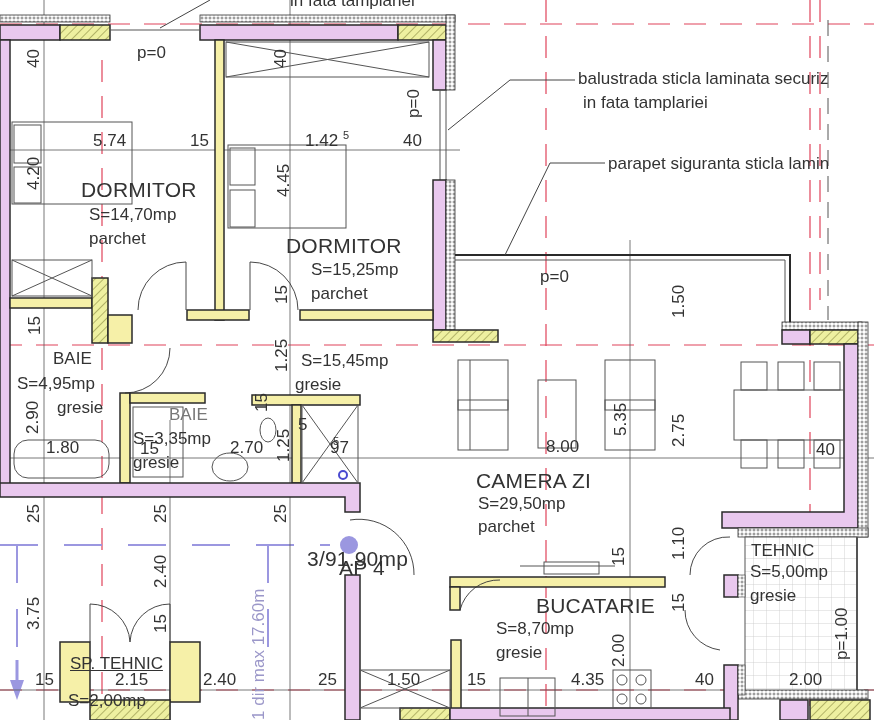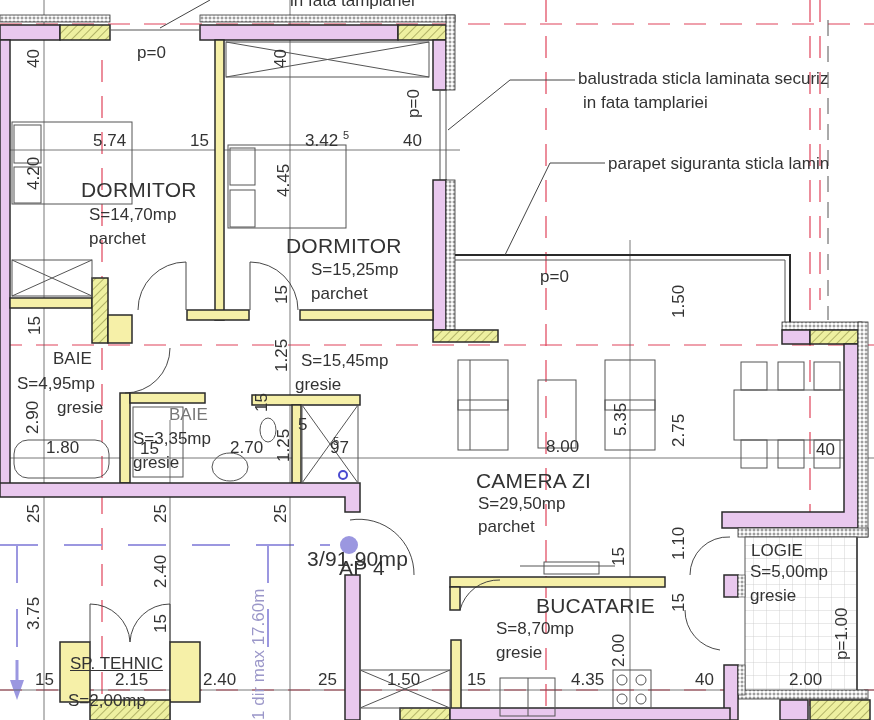--- a/index.html
+++ b/index.html
@@ -225,35 +225,35 @@
 <div class="lbl fin" style="left:133px;top:454px;">gresie</div>
 
 <div class="lbl room" style="left:476px;top:470px;">CAMERA ZI</div>
 <div class="lbl area" style="left:478px;top:495px;">S=29,50mp</div>
 <div class="lbl fin" style="left:478px;top:518px;">parchet</div>
 
 <div class="lbl room" style="left:492px;top:595px;margin-left:44px;">BUCATARIE</div>
 <div class="lbl area" style="left:496px;top:620px;">S=8,70mp</div>
 <div class="lbl fin" style="left:496px;top:644px;">gresie</div>
 
-<div class="lbl area" style="left:751px;top:542px;">LOGIE</div>
+<div class="lbl area" style="left:751px;top:542px;">TEHNIC</div>
 <div class="lbl area" style="left:750px;top:563px;">S=5,00mp</div>
 <div class="lbl fin" style="left:750px;top:587px;">gresie</div>
 
 <div class="lbl area" style="left:70px;top:655px;text-decoration:underline;">SP. TEHNIC</div>
 <div class="lbl area" style="left:68px;top:692px;">S=2,00mp</div>
 
 <div class="lbl room" style="left:339px;top:533px;margin-top:24px;">AP 4</div>
 <div class="lbl room" style="left:307px;top:548px;text-align:right;">3/91.90mp</div>
 
 <div class="lbl dim" style="left:137px;top:44px;">p=0</div>
 <div class="lbl dim" style="left:540px;top:268px;">p=0</div>
 <div class="lbl dim" style="left:93px;top:132px;">5.74</div>
 <div class="lbl dim" style="left:190px;top:132px;">15</div>
-<div class="lbl dim" style="left:305px;top:132px;">3.42</div>
+<div class="lbl dim" style="left:305px;top:132px;">1.42</div>
 <div class="lbl" style="left:343px;top:130px;font-size:11px;">5</div>
 <div class="lbl dim" style="left:403px;top:132px;">40</div>
 <div class="lbl dim" style="left:46px;top:439px;">1.80</div>
 <div class="lbl dim" style="left:140px;top:440px;">15</div>
 <div class="lbl dim" style="left:230px;top:439px;">2.70</div>
 <div class="lbl dim" style="left:330px;top:439px;">97</div>
 <div class="lbl" style="left:333px;top:436px;font-size:11px;">5</div>
 <div class="lbl dim" style="left:298px;top:416px;">5</div>
 <div class="lbl dim" style="left:546px;top:438px;">8.00</div>
 <div class="lbl dim" style="left:816px;top:441px;">40</div>

